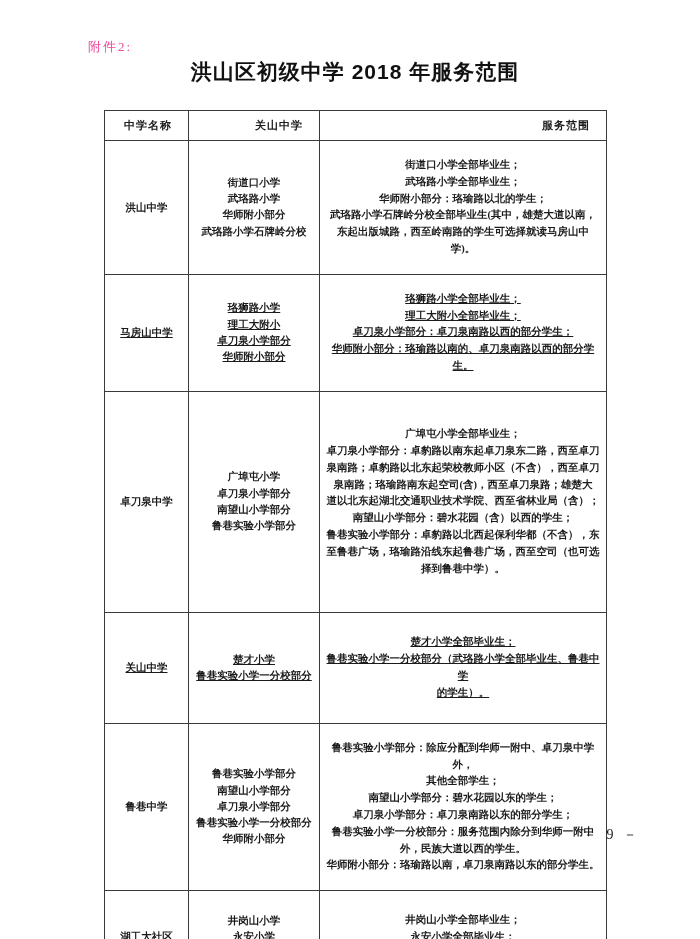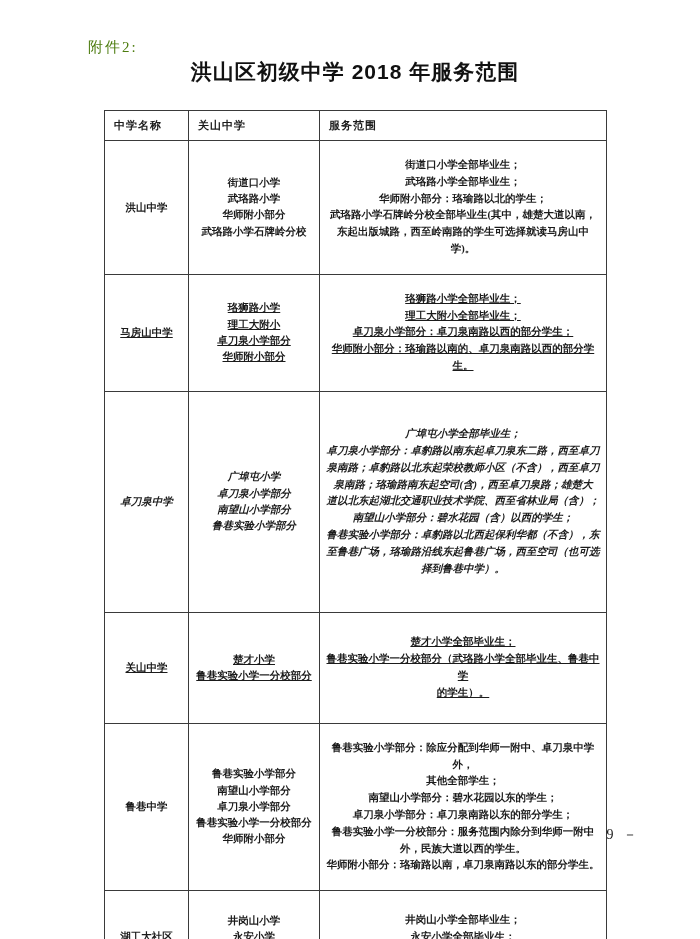--- a/index.html
+++ b/index.html
@@ -18,23 +18,23 @@
   .page {
     position: relative;
     width: 700px;
     height: 939px;
     box-sizing: border-box;
   }
   .attachment-label {
     position: absolute;
     left: 88px;
     top: 38px;
-    font-size: 15px;
+    font-size: 13px;
     letter-spacing: 2px;
-    color: #4d7c0f;
+    color: #ec4899;
     font-family: "Liberation Serif", "DejaVu Serif", serif;
   }
   .doc-title {
     position: absolute;
     left: 104px;
     top: 58px;
     width: 502px;
     text-align: center;
     font-size: 21px;
     font-weight: bold;
@@ -53,24 +53,24 @@
     color: #1b1b1b;
   }
   table.range-table td, table.range-table th {
     border: 1px solid #3a3a3a;
     vertical-align: middle;
     padding: 16px 6px;
     font-weight: bold;
     text-align: center;
   }
   table.range-table thead th {
-    text-align: left;
+    text-align: right;
     font-size: 11px;
     letter-spacing: 1px;
-    padding: 7px 9px;
+    padding: 7px 16px;
     margin-left: 12px;
   }
   .col-school { width: 84px; }
   .col-feeder { width: 131px; }
   .col-range  { width: 287px; }
   td.school-name {
     text-align: left;
     padding-left: 8px;
     white-space: pre-line;
     line-height: 1.5;
@@ -84,21 +84,21 @@
   }
   td.range-text {
     white-space: pre-line;
     line-height: 1.6;
     padding-left: 8px;
     padding-right: 4px;
     vertical-align: middle;
   }
   tr.row-tall td { height: 96px; }
   tr.row-mid td { height: 78px; text-decoration: underline; }
-  tr.row-xl td { height: 188px; font-style: italic; }
+  tr.row-xl td { height: 188px; }
   tr.row-s td { height: 60px; }
   .page-number {
     position: absolute;
     left: 0;
     top: 826px;
     width: 640px;
     text-align: right;
     font-size: 14px;
     letter-spacing: 3px;
     color: #1a1a1a;

